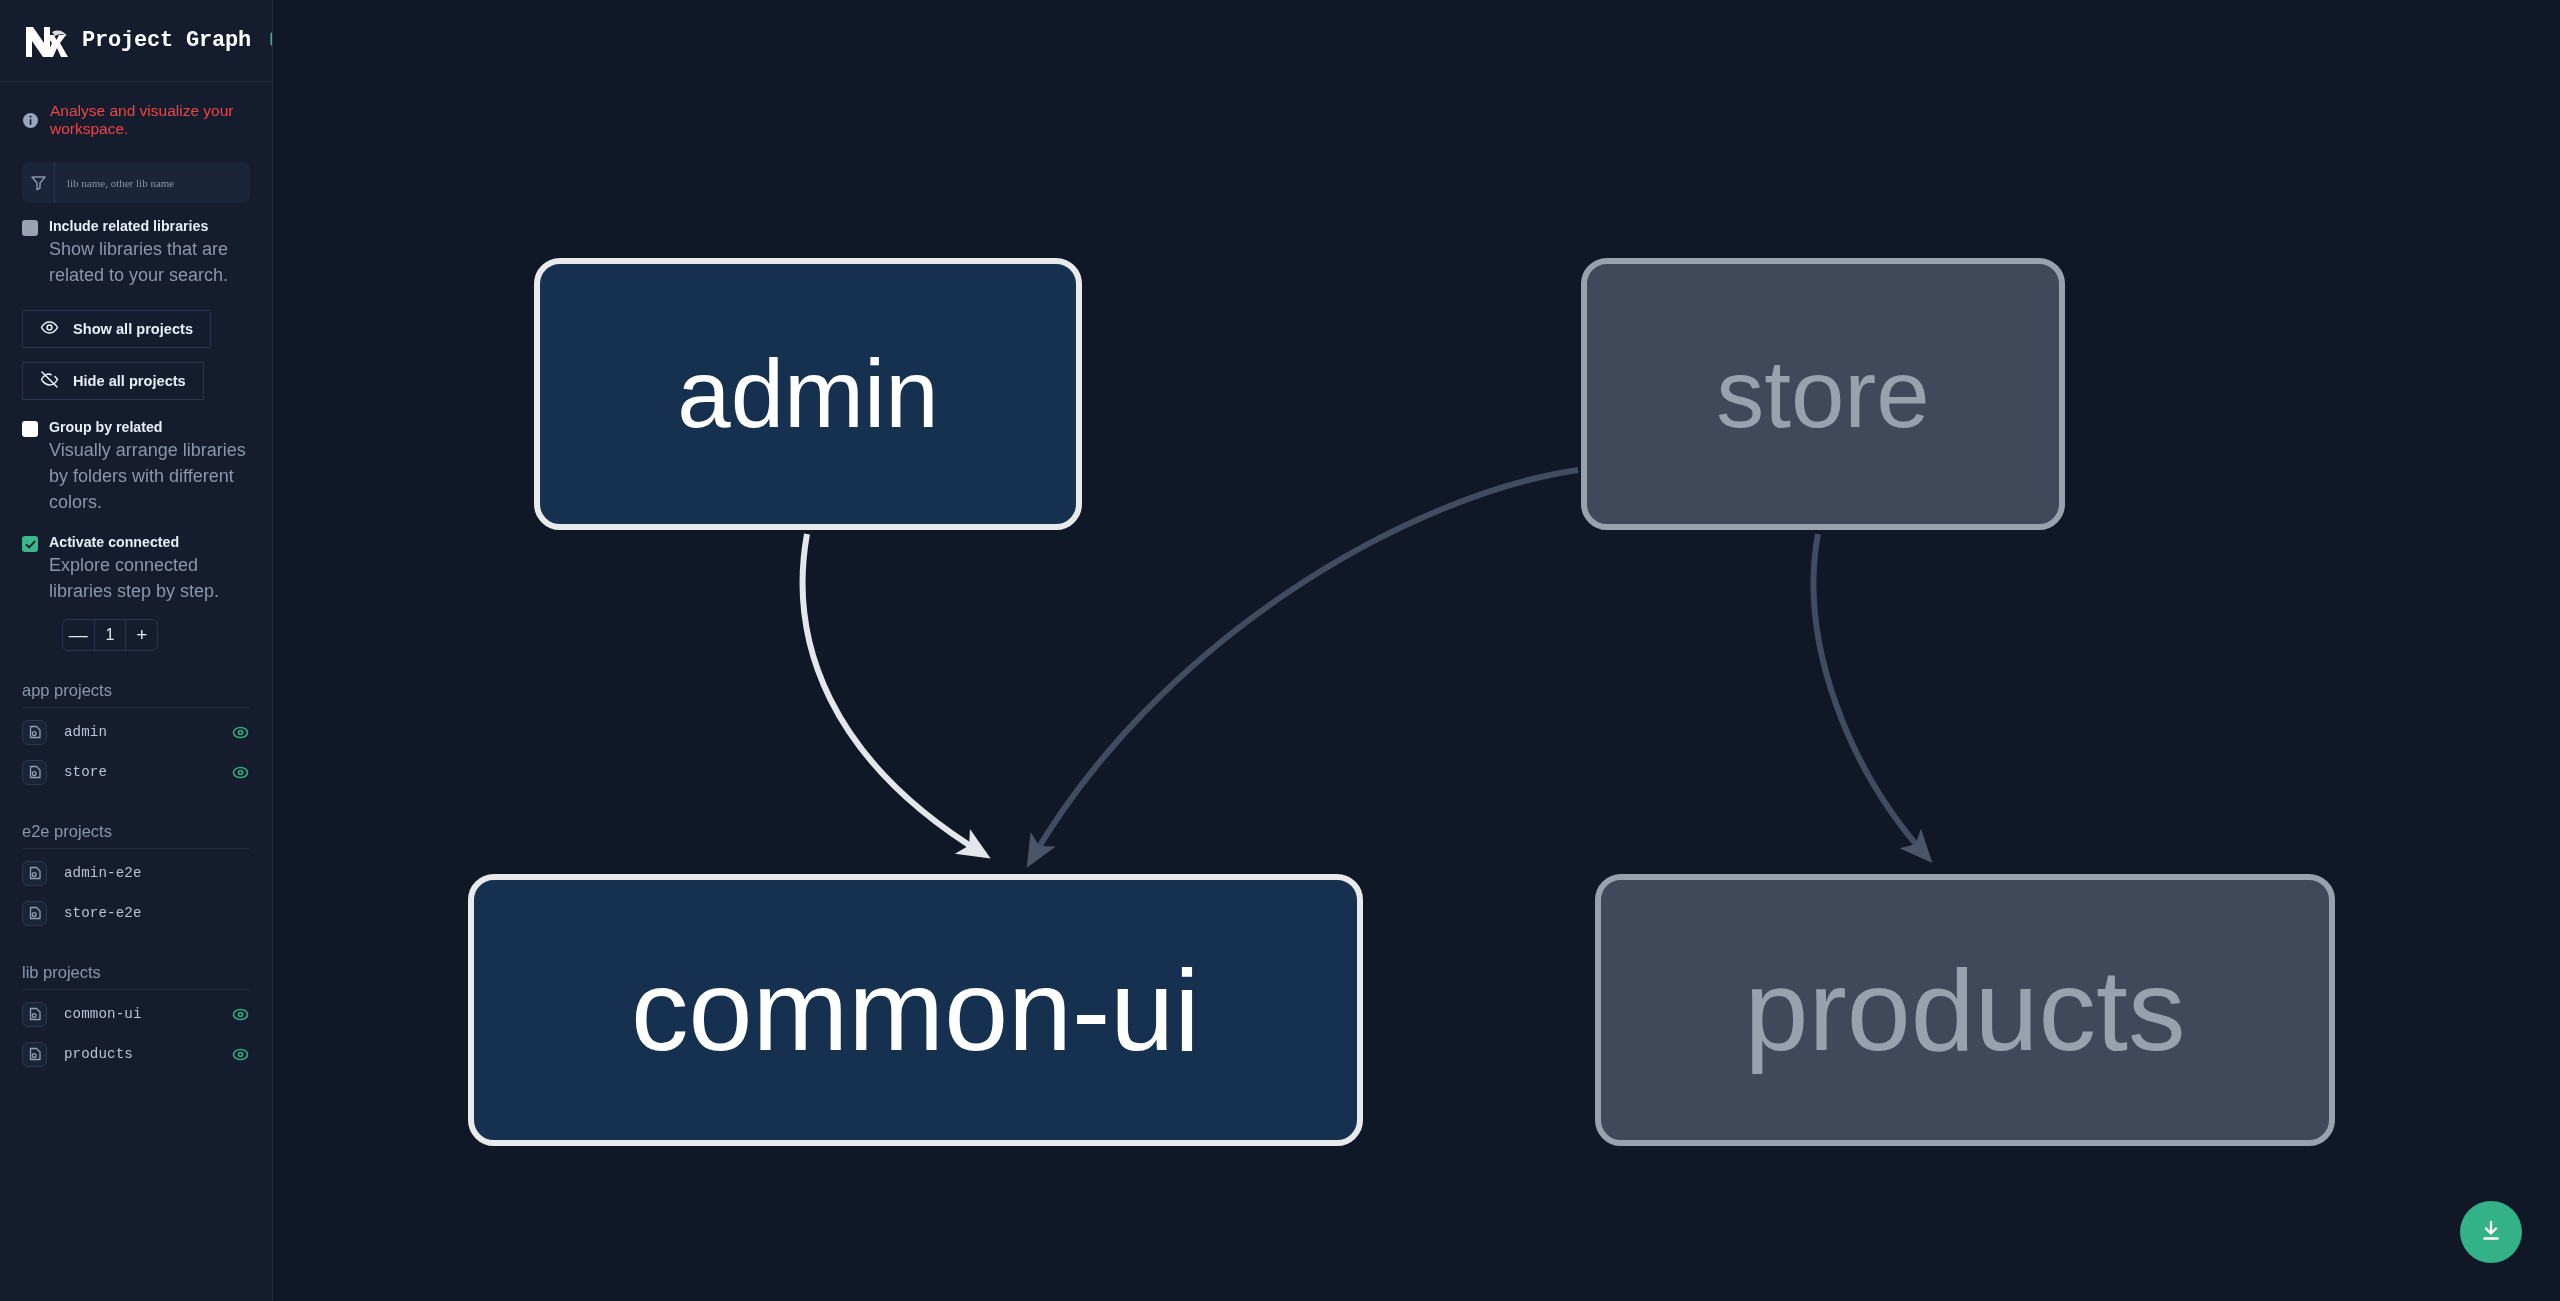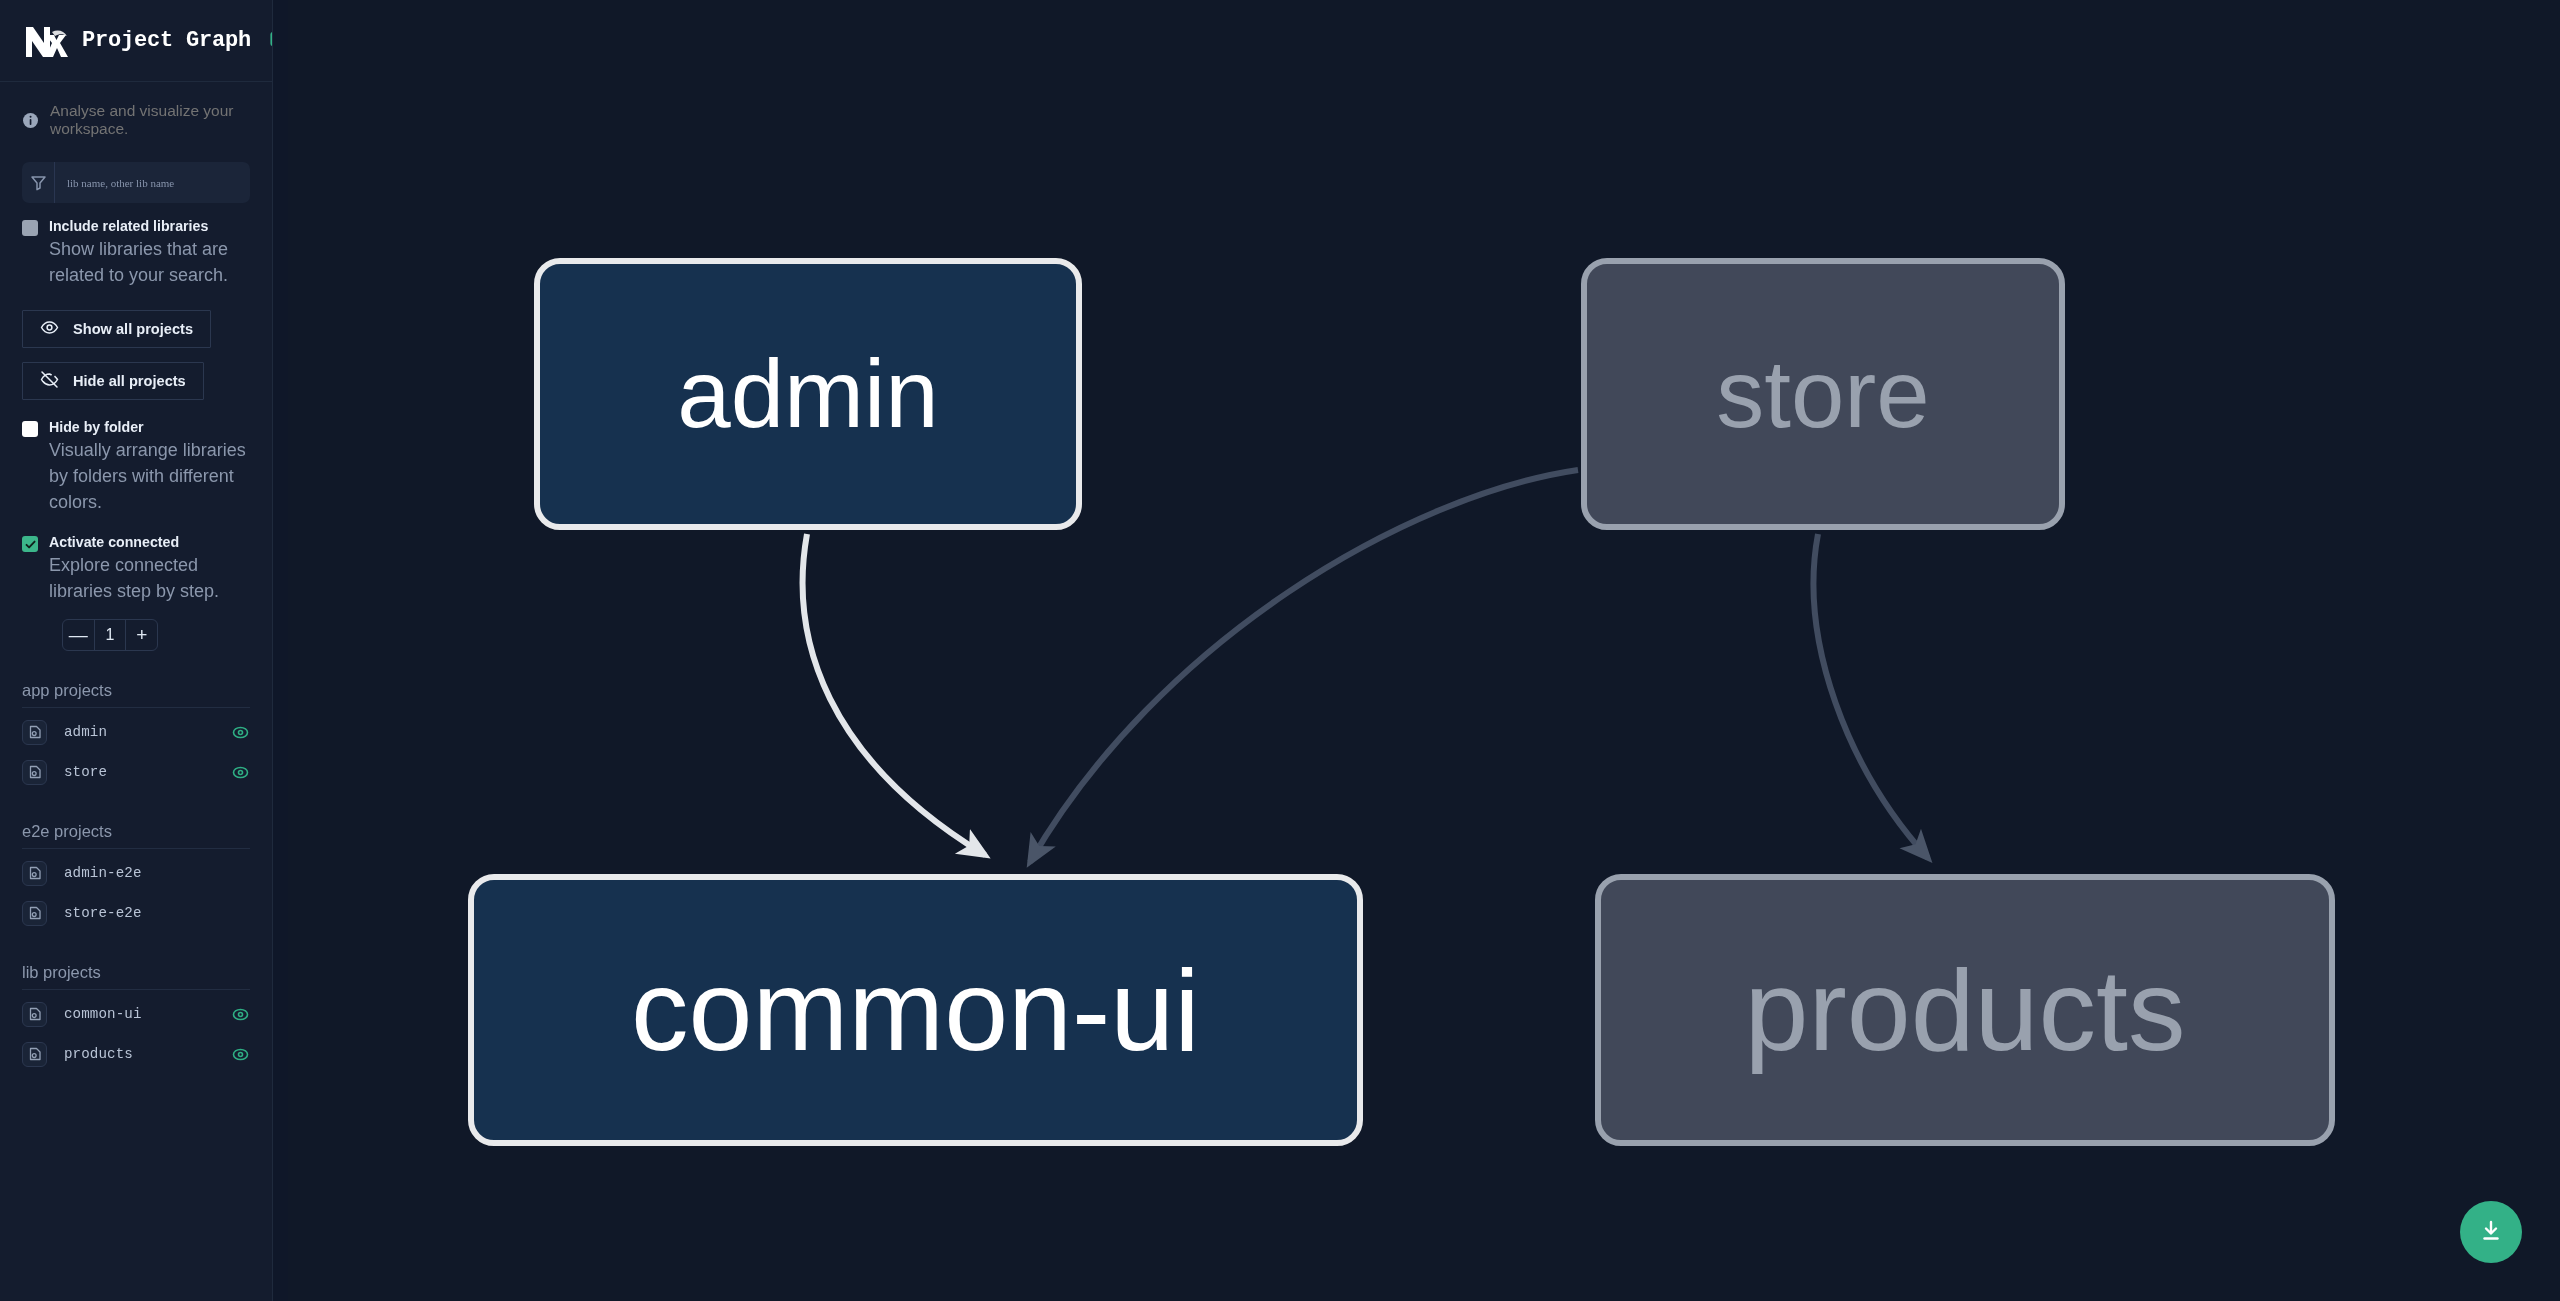--- a/index.html
+++ b/index.html
@@ -33,21 +33,21 @@
     color: #ffffff; font-size: 22px; font-weight: bold;
     letter-spacing: -0.2px; white-space: nowrap;
   }
   .monitor-icon { width: 22px; height: 22px; flex: 0 0 22px; margin-left: 4px; }
 
   .sb-tagline {
     display: flex; align-items: center; gap: 11px;
     padding: 20px 22px 16px 22px;
   }
   .info-icon { width: 17px; height: 17px; flex: 0 0 17px; }
-  .sb-tagline span { color: #737373; font-size: 15.5px; }
+  .sb-tagline span { color: #ef4444; font-size: 15.5px; }
 
   .search-wrap {
     margin: 8px 22px 0 22px;
     height: 41px;
     display: flex; align-items: center;
     background: #1b2539;
     border-radius: 7px;
     overflow: hidden;
   }
   .search-ico-box {
@@ -248,21 +248,21 @@
           <path d="M3 11.5C4.8 13.7 7 15 9.5 15c5 0 8-5.5 8-5.5a17 17 0 0 0-3-3.4M11.6 5.2A8 8 0 0 0 9.5 4c-5 0-8 5.5-8 5.5s.9 1.6 2.5 3.1"></path>
           <path d="M2 2l15 15" stroke-linecap="round"></path>
         </svg>
       </span>
       <span>Hide all projects</span>
     </button>
 
     <div class="chk-row second">
       <span class="chk off-white"></span>
       <span class="chk-body">
-        <span class="chk-label" style="display:block">Hide by folder</span>
+        <span class="chk-label" style="display:block">Group by related</span>
         <span class="chk-desc" style="display:block">Visually arrange libraries by folders with different colors.</span>
       </span>
     </div>
 
     <div class="chk-row second">
       <span class="chk on">
         <svg class="tick" viewBox="0 0 11 11" fill="none" stroke="#10221c" stroke-width="1.9" xmlns="http://www.w3.org/2000/svg">
           <path d="M1.5 5.8l2.6 2.6L9.6 2.6" stroke-linecap="round" stroke-linejoin="round"></path>
         </svg>
       </span>

